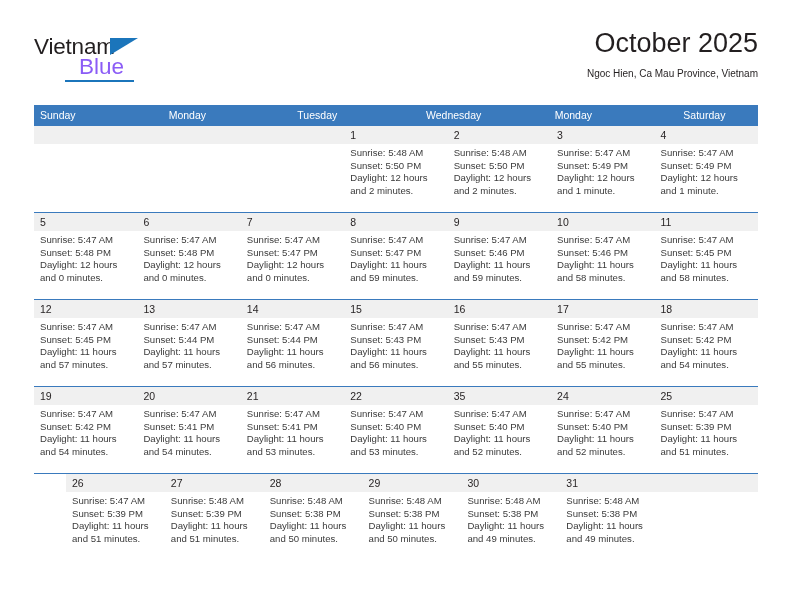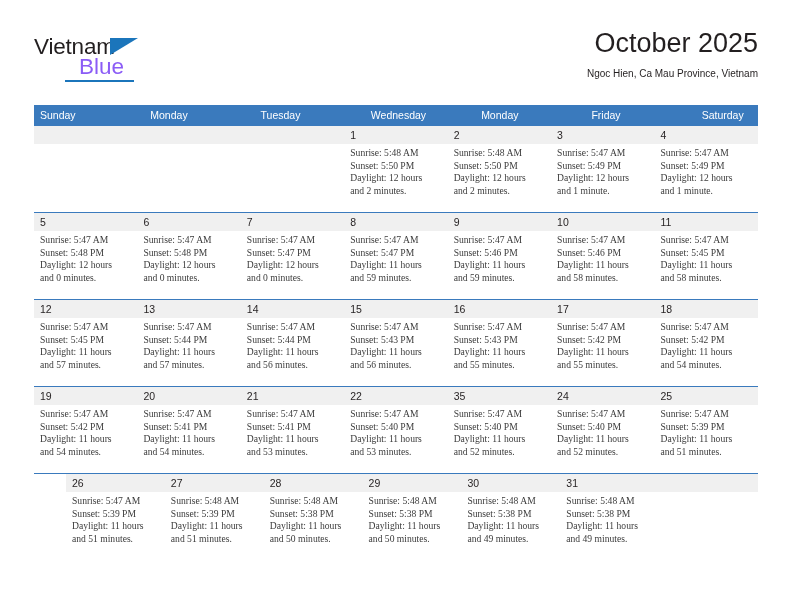--- a/index.html
+++ b/index.html
@@ -140,21 +140,20 @@
     color: #231f20;
     line-height: 18px;
     padding-left: 6px;
     display: block;
   }
   .cell-body {
     height: 68px;
     background: #ffffff;
     padding: 3px 6px 0 6px;
     box-sizing: border-box;
-    font-family: Liberation Serif, serif;
   }
   .info-line {
     font-size: 9.6px;
     color: #3b3b3b;
     line-height: 12.6px;
     white-space: nowrap;
   }
 </style>
 </head>
 <body>
@@ -177,21 +176,20 @@
 
   </div>
 
   <div class="calendar">
     <div class="dow-row">
         <div class="dow">Sunday</div>
         <div class="dow">Monday</div>
         <div class="dow">Tuesday</div>
         <div class="dow">Wednesday</div>
         <div class="dow">Monday</div>
-        <div class="dow">Friday</div>
         <div class="dow">Saturday</div>
       </div>
     <div id="weeks-container">
         <div class="week">
           <div class="week-inner">
             <div class="cell">
               <div class="daynum-band">
                 <span class="daynum"></span>
               </div>
               <div class="cell-body"></div>

